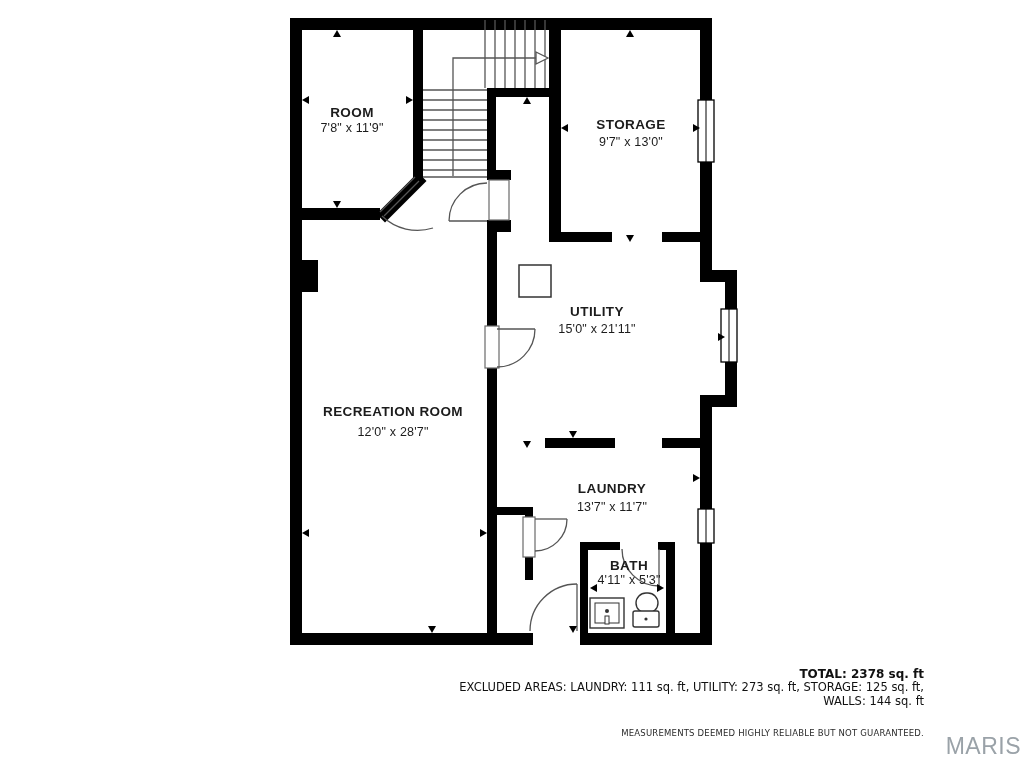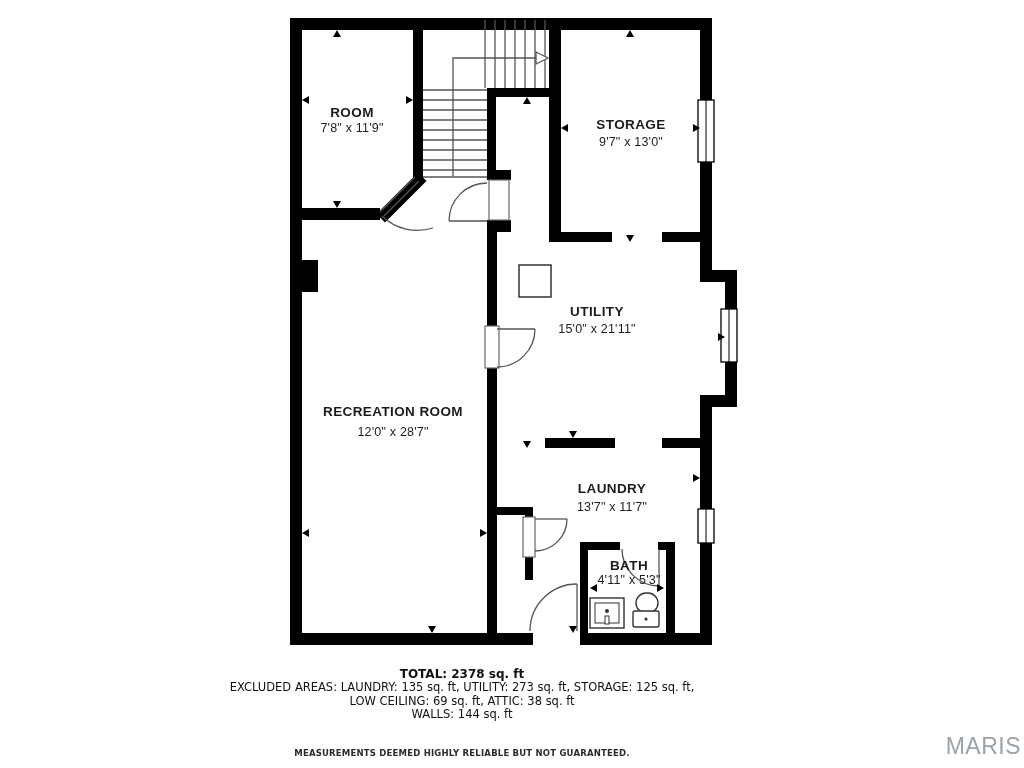--- a/index.html
+++ b/index.html
@@ -5,25 +5,25 @@
   html,body{margin:0;padding:0;}
   body{
     width:1024px;height:768px;background:#ffffff;position:relative;overflow:hidden;
     font-family:"Liberation Sans", sans-serif;
   }
   .plan-svg{position:absolute;left:0;top:0;}
   svg text{fill:#1c1c1c;}
   .room-name{font-size:13.5px;font-weight:600;letter-spacing:.4px;}
   .room-dims{font-size:12.5px;font-weight:500;letter-spacing:.2px;}
   .summary{
-    position:absolute;left:0;top:668px;width:924px;text-align:center;
+    position:absolute;left:0;top:668px;width:924px;text-align:right;
     color:#111;font-size:11.5px;line-height:13.4px;font-family:"DejaVu Sans", sans-serif;
   }
   .summary .total{font-weight:bold;font-size:12px;}
-  .summary .disclaimer{margin-top:25px;font-size:8.5px;font-weight:700;color:#2b2b2b;letter-spacing:.2px;}
+  .summary .disclaimer{margin-top:19px;font-size:8.5px;font-weight:400;color:#2b2b2b;letter-spacing:.2px;}
   .brand{
     position:absolute;right:3px;top:733px;font-size:23px;font-weight:400;
     color:#9aa2a8;letter-spacing:.5px;font-family:"Liberation Sans", sans-serif;
   }
 </style>
 </head>
 <body>
 
 <svg class="plan-svg" width="1024" height="768" viewBox="0 0 1024 768">
 
@@ -187,19 +187,18 @@
     <text class="room-dims" x="393" y="436">12'0" x 28'7"</text>
     <text class="room-name" x="612" y="493">LAUNDRY</text>
     <text class="room-dims" x="612" y="511">13'7" x 11'7"</text>
     <text class="room-name" x="629" y="570">BATH</text>
     <text class="room-dims" x="629" y="584">4'11" x 5'3"</text>
   </g>
 </svg>
 
 <div class="summary">
   <div class="total">TOTAL: 2378 sq. ft</div>
-  <div class="line">EXCLUDED AREAS: LAUNDRY: 135 sq. ft, UTILITY: 273 sq. ft, STORAGE: 125 sq. ft,</div>
-  <div class="line">LOW CEILING: 69 sq. ft, ATTIC: 38 sq. ft</div>
+  <div class="line">EXCLUDED AREAS: LAUNDRY: 111 sq. ft, UTILITY: 273 sq. ft, STORAGE: 125 sq. ft,</div>
   <div class="line">WALLS: 144 sq. ft</div>
   <div class="disclaimer">MEASUREMENTS DEEMED HIGHLY RELIABLE BUT NOT GUARANTEED.</div>
 </div>
 
 <div class="brand">MARIS</div>
 
 </body></html>

